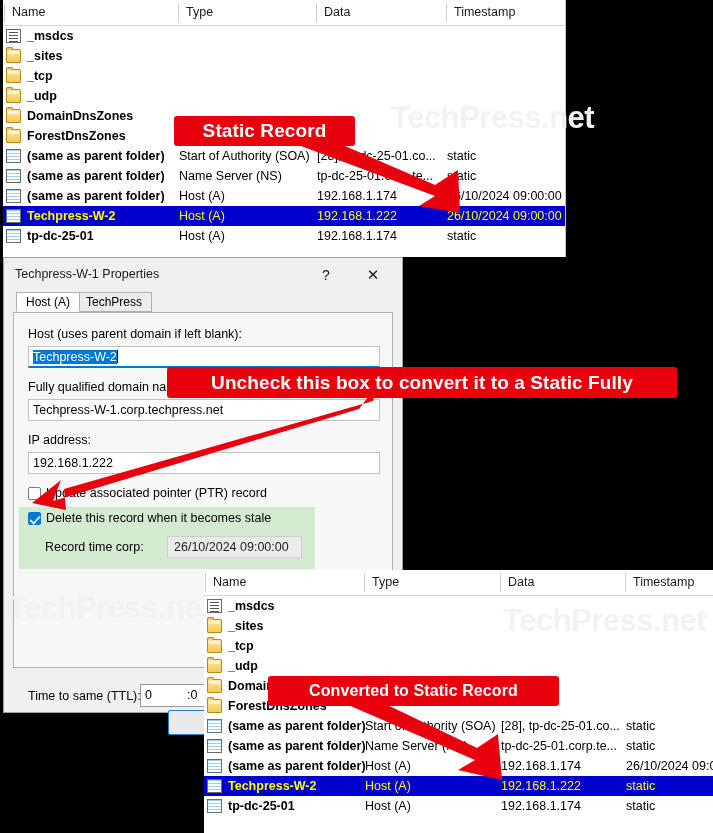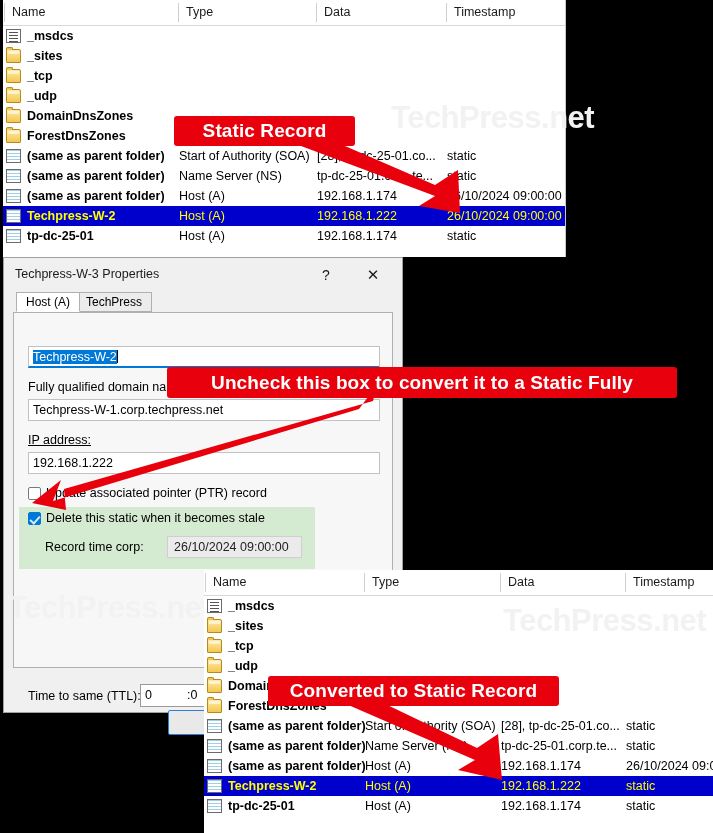--- a/index.html
+++ b/index.html
@@ -149,21 +149,21 @@
 
   
   .callout{
     position:absolute;background:#e8000d;color:#fff;
     font-weight:bold;white-space:nowrap;
     display:flex;align-items:center;justify-content:center;
     border-radius:3px;letter-spacing:.1px;
   }
   .callout.c1{font-size:19px;}
   .callout.c2{font-size:19px;}
-  .callout.c3{font-size:19px;text-align:right;}
+  .callout.c3{font-size:16px;text-align:right;}
 
   .arrow-svg{position:absolute;pointer-events:none;}
 
   
   .wm{
     position:absolute;color:#ffffff;opacity:.50;
     font-size:31px;font-weight:bold;white-space:nowrap;
     letter-spacing:-.5px;
     mix-blend-mode:normal;
   }
@@ -267,56 +267,57 @@
 
 <div class="wm grey" style="left:391px;top:100px;">TechPress.net</div>
 
 <svg class="arrow-svg" style="left:265px;top:128px;width:215px;height:95px;" viewBox="0 0 215 95">
   <polygon points="0,0 33,0 160,55 183,40 185,83 144,76 160,66 26,16" fill="#e8000d" transform="translate(10,2)"></polygon>
 </svg>
 <div class="callout c1" style="left:174px;top:116px;width:181px;height:30px;">Static Record</div>
 
 <div class="dlg" style="left:3px;top:257px;width:400px;height:456px;">
   <div class="titlebar">
-    <div class="title">Techpress-W-3 Properties</div>
+    <div class="title">Techpress-W-1 Properties</div>
     <div class="help-btn">?</div>
     <div class="close-btn">✕</div>
   </div>
 
   <div class="body">
     <div class="tabstrip">
       <div class="tab active" style="left:3px;">Host (A)</div>
       <div class="tab" style="left:63px;">TechPress</div>
     </div>
 
     <div class="tabpage">
 
+      <div class="fld-label" style="left:14px;top:14px;">Host (uses parent domain if left blank):</div>
       <div class="txtbox focused" style="left:14px;top:33px;width:352px;height:22px;">
         <span class="selhl">Techpress-W-2</span><span class="caret"></span>
       </div>
 
       <div class="fld-label" style="left:14px;top:67px;">Fully qualified domain name (FQDN):</div>
       <div class="txtbox" style="left:14px;top:86px;width:352px;height:22px;">
         <span>Techpress-W-1.corp.techpress.net</span>
       </div>
 
-      <div class="fld-label" style="left:14px;top:120px;text-decoration:underline;">IP address:</div>
+      <div class="fld-label" style="left:14px;top:120px;">IP address:</div>
       <div class="txtbox" style="left:14px;top:139px;width:352px;height:22px;">
         <span>192.168.1.222</span>
       </div>
 
       <div class="cb-row" style="left:14px;top:173px;height:16px;">
         <span class="cbox" style="left:0;top:1px;"></span>
         <span style="margin-left:18px;">Update associated pointer (PTR) record</span>
       </div>
 
       <div class="greenzone" style="left:5px;top:194px;width:296px;height:62px;"></div>
       <div class="cb-row" style="left:14px;top:198px;height:16px;">
         <span class="cbox checked" style="left:0;top:1px;"></span>
-        <span style="margin-left:18px;">Delete this static when it becomes stale</span>
+        <span style="margin-left:18px;">Delete this record when it becomes stale</span>
       </div>
       <div class="fld-label" style="left:31px;top:227px;">Record time corp:</div>
       <div class="ro-box" style="left:153px;top:223px;width:135px;height:22px;">26/10/2024 09:00:00</div>
 
       <div class="fld-label" style="left:14px;top:376px;">Time to same (TTL):</div>
       <div class="ttl-box" style="left:126px;top:371px;width:106px;height:23px;">
         <span style="left:4px;">0</span>
         <span style="left:46px;">:0</span>
         <span style="left:72px;">:2</span>
       </div>

